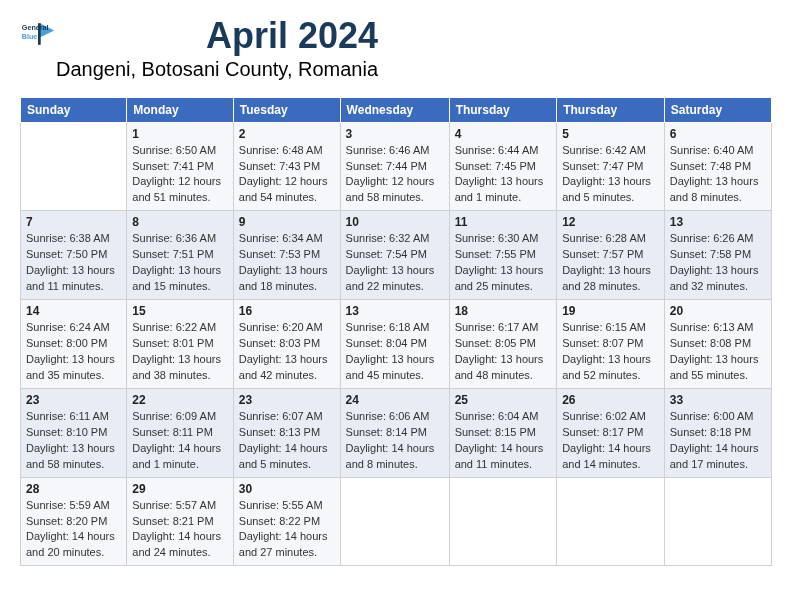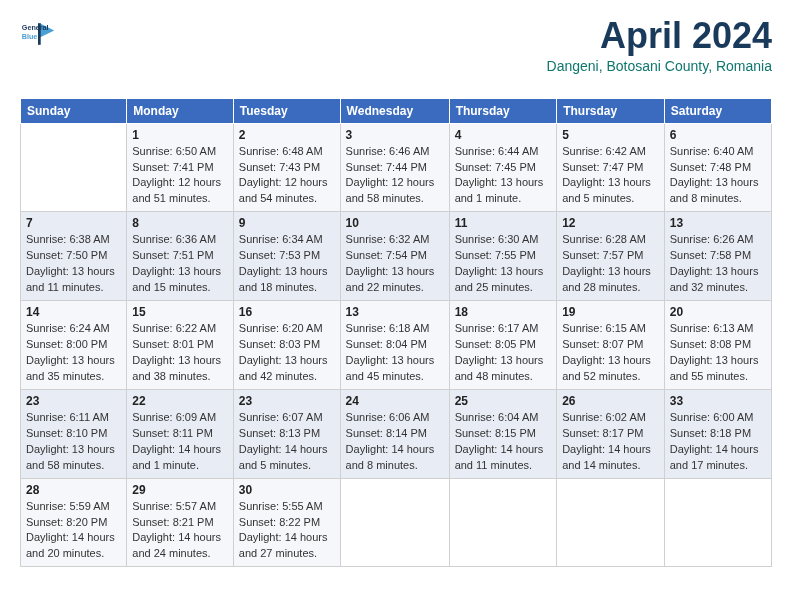--- a/index.html
+++ b/index.html
@@ -10,45 +10,44 @@
       min-height: 612px;
     }
     .page {
       width: 792px;
       min-height: 612px;
       background: #fff;
       padding: 16px 20px 16px 20px;
     }
     .header {
       display: flex;
-      justify-content: space-between;
       align-items: flex-start;
-      margin-bottom: 24px;
+      margin-bottom: 16px;
     }
     .logo {
       display: flex;
       align-items: center;
       gap: 4px;
     }
     .logo-icon {
       width: 36px;
       height: 36px;
     }
     .title-block {
       text-align: right;
     }
     .main-title {
       font-size: 36px;
       font-weight: bold;
       color: #1a3a5c;
       line-height: 1.1;
     }
     .subtitle {
-      font-size: 14px;
-      color: #0f766e;
+      font-size: 20px;
+      color: #000000;
       margin-top: 2px;
     }
     .calendar {
       width: 100%;
       border-collapse: collapse;
       font-size: 10.5px;
     }
     .calendar thead tr th {
       background: #3a6bbf;
       color: #fff;

